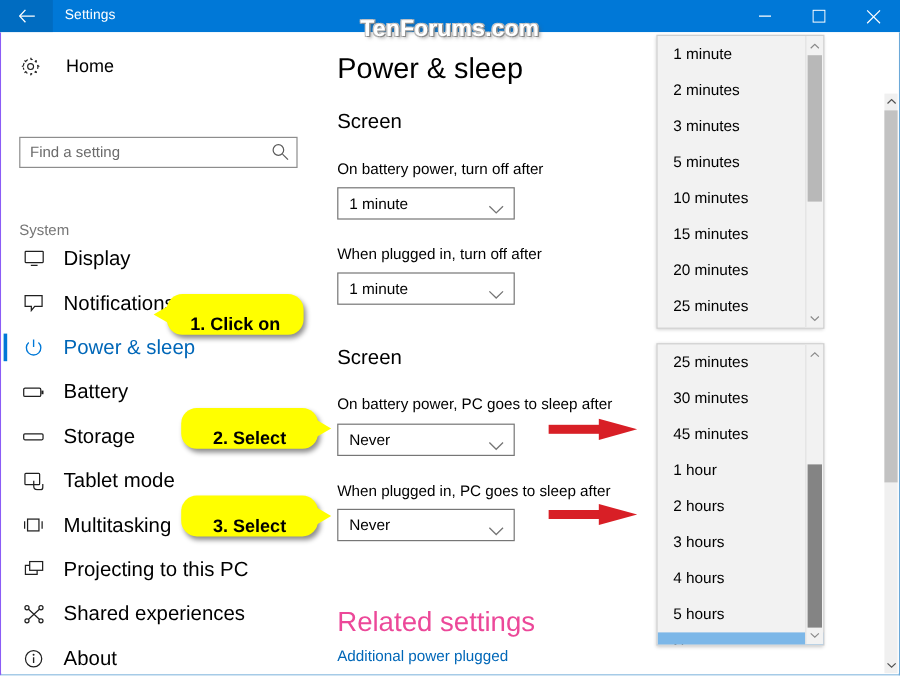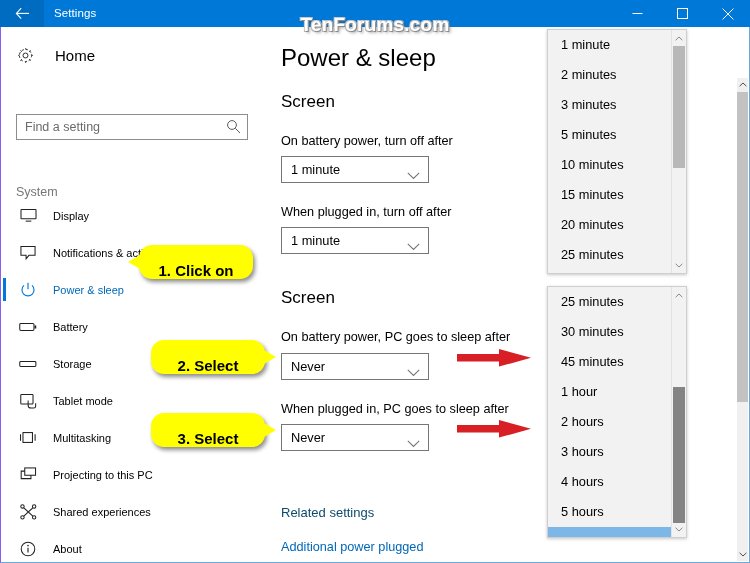--- a/index.html
+++ b/index.html
@@ -149,21 +149,21 @@
     display: none;
   }
   .navitem.selected .selbar { display: block; }
   .navitem .nic {
     width: 22px; height: 22px;
     margin-left: 16px;
     display: flex; align-items: center; justify-content: center;
   }
   .navitem .nlabel {
     margin-left: 14px;
-    font-size: 11px;
+    font-size: 17px;
     color: #000000;
     text-align: right;
   }
   .navitem.selected .nlabel { color: #0067b8; }
 
   
   .main {
     position: absolute;
     left: 268px; top: 0;
     width: 480px; height: 534px;
@@ -195,21 +195,21 @@
   .combo .val {
     position: absolute; left: 9px; top: 0;
     line-height: 25px; font-size: 12.8px; color: #000000;
   }
   .combo .chev {
     position: absolute; right: 8px; top: 9px;
   }
   .rel-head {
     position: absolute;
     left: 12px; top: 478px;
-    font-size: 13px; color: #0c4a6e;
+    font-size: 23px; color: #ec4899;
   }
   .rel-link {
     position: absolute;
     left: 12px; top: 513px;
     font-size: 12.7px; color: #0067b8;
     text-decoration: none;
     cursor: pointer;
   }
 
   

